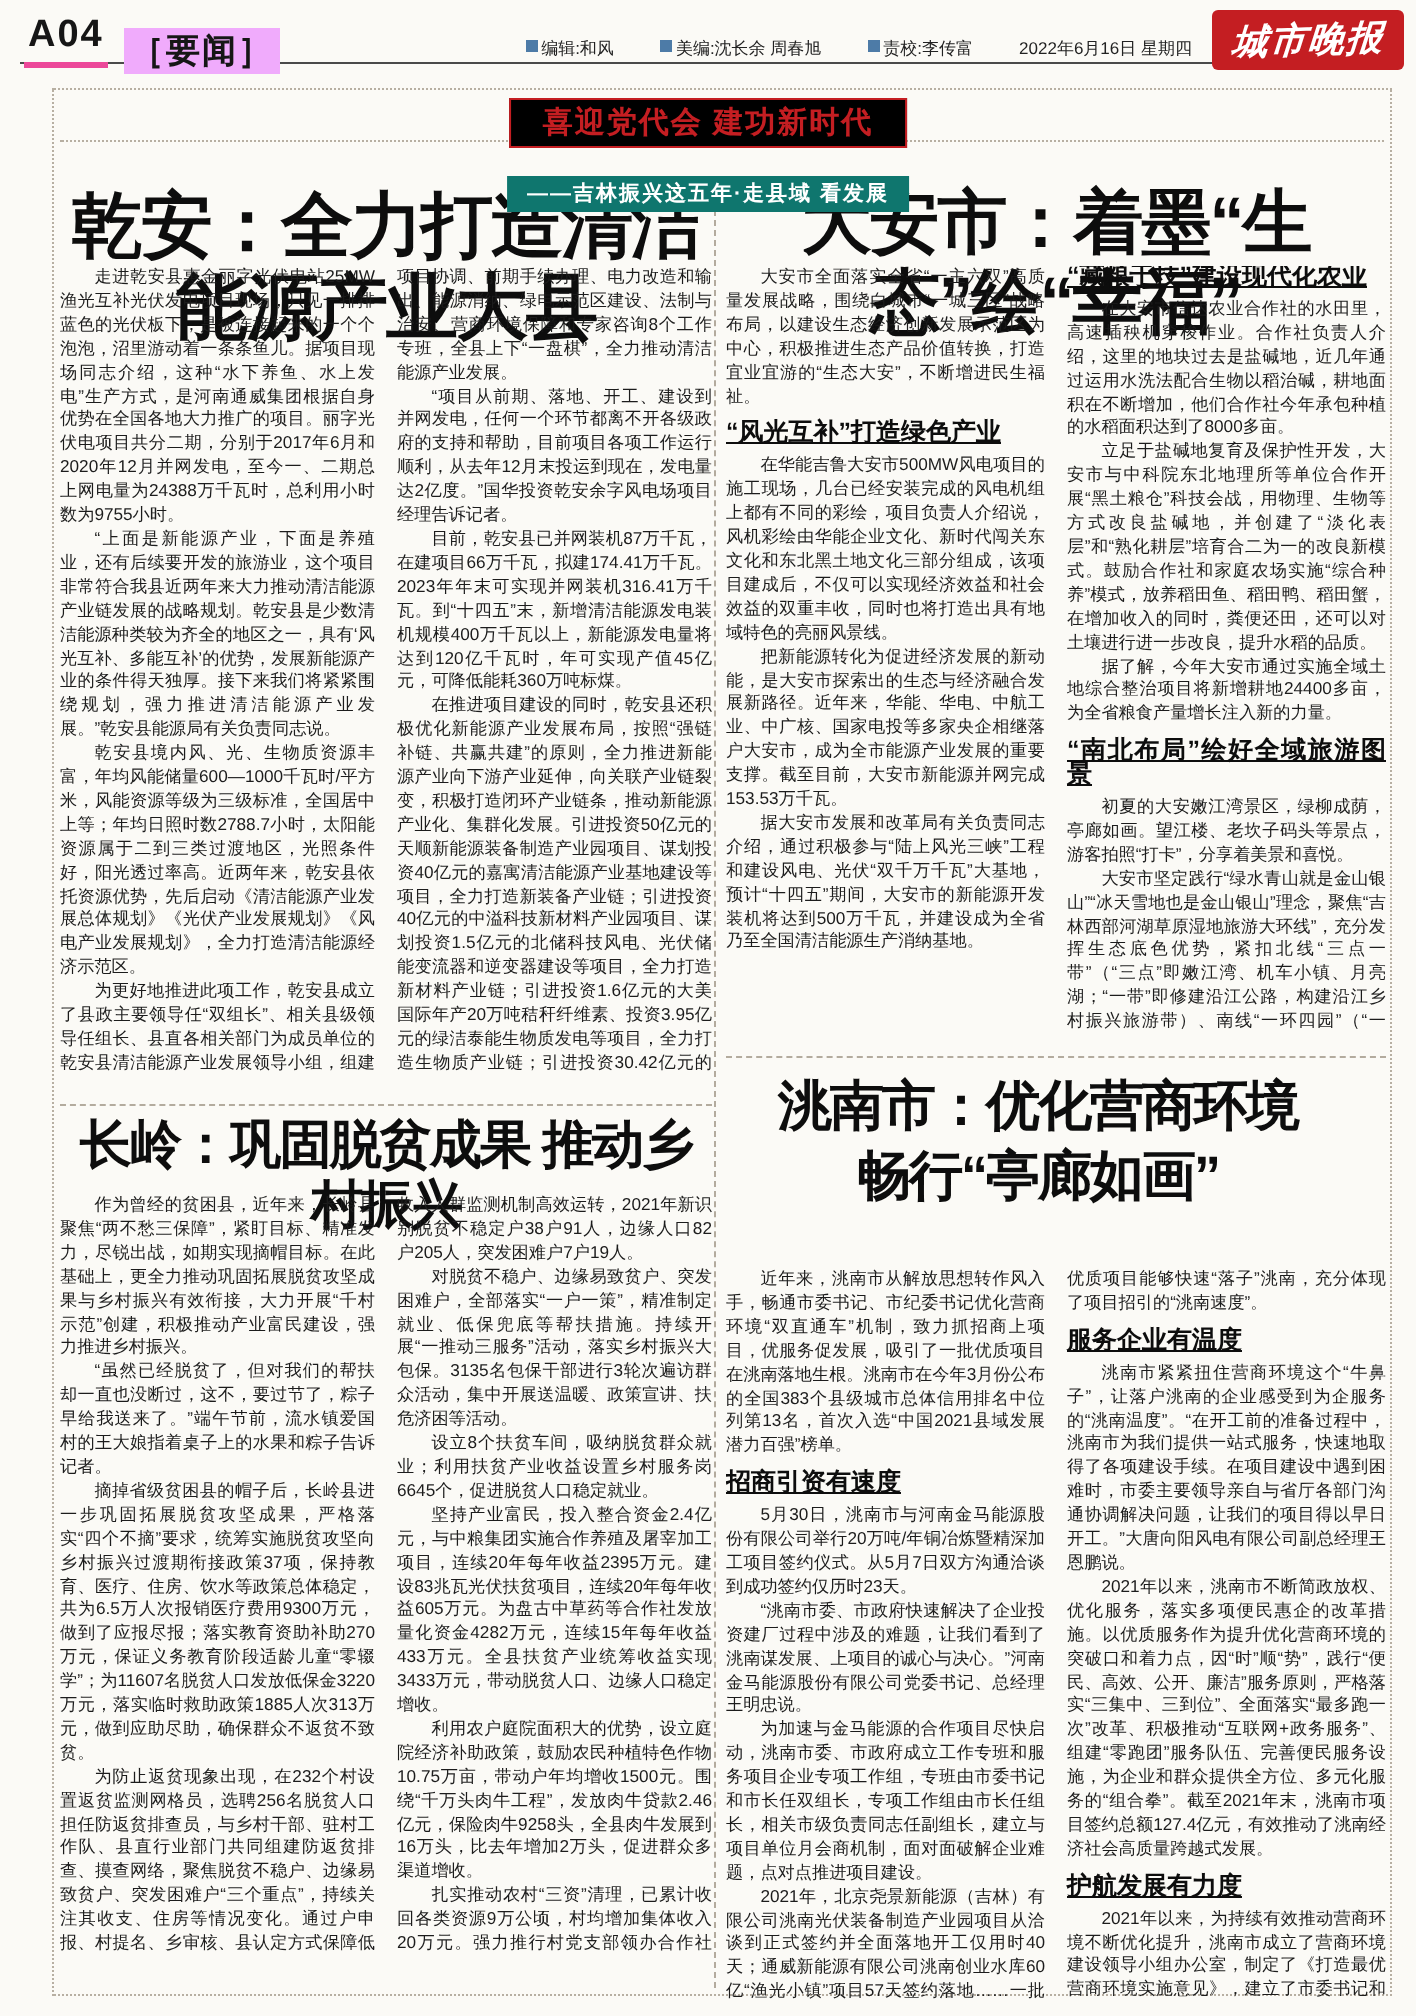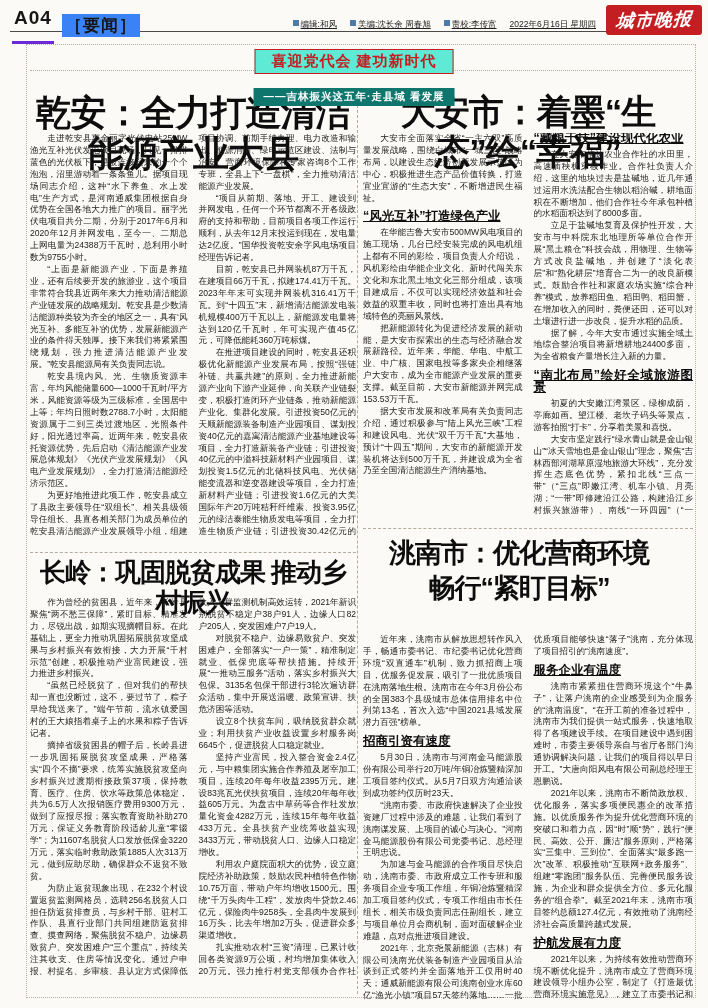--- a/index.html
+++ b/index.html
@@ -1,41 +1,41 @@
 <!DOCTYPE html>
 <html><head>
 <meta charset="utf-8">
 <style>
   html,body{margin:0;padding:0;background:#e8e6e1;}
   .page{position:relative;width:708px;height:1008px;background:#fbfaf6;overflow:hidden;
         font-family:"Liberation Sans",sans-serif;color:#161616;}
   
   .hdr-rule{position:absolute;left:10px;right:8px;top:31px;border-top:1px solid #4a4a4a;}
   .page-label{position:absolute;left:12px;top:7px;font-size:19px;font-weight:bold;
-              letter-spacing:1px;border-bottom:3px solid #6d28d9;padding:0 2px 12px 2px;}
+              letter-spacing:1px;border-bottom:3px solid #ec4899;padding:0 2px 2px 2px;}
   .section-label{position:absolute;left:62px;top:14px;font-size:17px;font-weight:bold;
-                 background:#3b82f6;padding:0 3px;letter-spacing:1px;}
+                 background:#f0abfc;padding:0 3px;letter-spacing:1px;}
   .meta{position:absolute;right:112px;top:19px;font-size:8.5px;color:#222;display:flex;
-        gap:13px;align-items:center;white-space:nowrap;text-decoration:underline;}
+        gap:23px;align-items:center;white-space:nowrap;}
   .meta .sq{display:inline-block;width:6px;height:6px;background:#4d7ba7;margin-right:2px;
             vertical-align:1px;}
   .masthead{position:absolute;right:6px;top:5px;width:96px;height:30px;background:#c41e22;
             border-radius:3px;display:flex;align-items:center;justify-content:center;}
   .masthead span{color:#fff;font-family:"Liberation Serif",serif;font-weight:bold;
                  font-style:italic;font-size:18px;letter-spacing:1px;transform:skewX(-6deg) rotate(-2deg);}
   
   .frame{position:absolute;left:26px;top:44px;width:668px;height:952px;border:1px dotted #b7afa2;}
   .banner-dotline{position:absolute;left:30px;right:16px;top:70px;border-top:1px dotted #b7afa2;}
   .v-divider{position:absolute;left:357px;top:90px;bottom:14px;border-left:1px dashed #b3ab9e;}
   .sep{position:absolute;border-top:1px dashed #b3ab9e;}
   .sep-left{left:30px;top:552px;width:326px;}
   .sep-right{left:363px;top:528px;width:330px;}
   
   .banner{position:absolute;left:50%;top:49px;transform:translateX(-50%);text-align:center;z-index:2;}
-  .banner-top{display:inline-block;background:#5eead4;border:1px solid #c41e22;color:#c41e22;
+  .banner-top{display:inline-block;background:#000000;border:1px solid #c41e22;color:#c41e22;
               font-weight:bold;font-size:15px;padding:2px 16px;letter-spacing:1px;}
   .banner-sub{display:block;background:#0f766e;color:#fff;font-weight:bold;font-size:10.5px;
               padding:2px 10px;margin-top:14px;letter-spacing:1px;}
   
   .headline{position:absolute;font-weight:bold;text-align:center;letter-spacing:-1px;
             color:#0d0d0d;line-height:1.15;}
   .hl-qianan{left:28px;top:92px;width:330px;font-size:36px;}
   .hl-daan{left:360px;top:92px;width:336px;font-size:35px;}
   .hl-changling{left:28px;top:558px;width:330px;font-size:26px;}
   .hl-taonan{left:351px;top:536px;width:336px;font-size:27px;line-height:1.3;}
@@ -77,21 +77,21 @@
   <div class="banner">
     <span class="banner-top">喜迎党代会 建功新时代</span>
     <span class="banner-sub">——吉林振兴这五年·走县域 看发展</span>
   </div>
 
   <div class="headline hl-qianan">乾安：全力打造清洁能源产业大县</div>
   <div class="headline hl-daan">大安市：着墨“生态”绘“幸福”</div>
   <div class="headline hl-changling">长岭：巩固脱贫成果 推动乡村振兴</div>
   <div class="headline hl-taonan">
     <div>洮南市：优化营商环境</div>
-    <div>畅行“紧盯目标”</div>
+    <div>畅行“亭廊如画”</div>
   </div>
 
   <div class="body body-qianan">
       <p class="para">走进乾安县惠金丽字光伏电站25MW渔光互补光伏发电项目现场，只见一排排蓝色的光伏板下，是被连接起来的一个个泡泡，沼里游动着一条条鱼儿。据项目现场同志介绍，这种“水下养鱼、水上发电”生产方式，是河南通威集团根据自身优势在全国各地大力推广的项目。丽字光伏电项目共分二期，分别于2017年6月和2020年12月并网发电，至今一、二期总上网电量为24388万千瓦时，总利用小时数为9755小时。</p>
       <p class="para">“上面是新能源产业，下面是养殖业，还有后续要开发的旅游业，这个项目非常符合我县近两年来大力推动清洁能源产业链发展的战略规划。乾安县是少数清洁能源种类较为齐全的地区之一，具有‘风光互补、多能互补’的优势，发展新能源产业的条件得天独厚。接下来我们将紧紧围绕规划，强力推进清洁能源产业发展。”乾安县能源局有关负责同志说。</p>
       <p class="para">乾安县境内风、光、生物质资源丰富，年均风能储量600—1000千瓦时/平方米，风能资源等级为三级标准，全国居中上等；年均日照时数2788.7小时，太阳能资源属于二到三类过渡地区，光照条件好，阳光透过率高。近两年来，乾安县依托资源优势，先后启动《清洁能源产业发展总体规划》《光伏产业发展规划》《风电产业发展规划》，全力打造清洁能源经济示范区。</p>
       <p class="para">为更好地推进此项工作，乾安县成立了县政主要领导任“双组长”、相关县级领导任组长、县直各相关部门为成员单位的乾安县清洁能源产业发展领导小组，组建项目协调、前期手续办理、电力改造和输出、能源消纳、绿电示范区建设、法制与治安、营商环境保障和专家咨询8个工作专班，全县上下“一盘棋”，全力推动清洁能源产业发展。</p>
       <p class="para">“项目从前期、落地、开工、建设到并网发电，任何一个环节都离不开各级政府的支持和帮助，目前项目各项工作运行顺利，从去年12月末投运到现在，发电量达2亿度。”国华投资乾安余字风电场项目经理告诉记者。</p>
       <p class="para">目前，乾安县已并网装机87万千瓦，在建项目66万千瓦，拟建174.41万千瓦。2023年年末可实现并网装机316.41万千瓦。到“十四五”末，新增清洁能源发电装机规模400万千瓦以上，新能源发电量将达到120亿千瓦时，年可实现产值45亿元，可降低能耗360万吨标煤。</p>
       <p class="para">在推进项目建设的同时，乾安县还积极优化新能源产业发展布局，按照“强链补链、共赢共建”的原则，全力推进新能源产业向下游产业延伸，向关联产业链裂变，积极打造闭环产业链条，推动新能源产业化、集群化发展。引进投资50亿元的天顺新能源装备制造产业园项目、谋划投资40亿元的嘉寓清洁能源产业基地建设等项目，全力打造新装备产业链；引进投资40亿元的中溢科技新材料产业园项目、谋划投资1.5亿元的北储科技风电、光伏储能变流器和逆变器建设等项目，全力打造新材料产业链；引进投资1.6亿元的大美国际年产20万吨秸秆纤维素、投资3.95亿元的绿洁泰能生物质发电等项目，全力打造生物质产业链；引进投资30.42亿元的乾讯科技大数据中心建设项目等，全力打造大数据产业链。以上项目全部达产后，年可实现产值42.8亿元，是2021年的3.82倍，乾安经济将得到翻天覆地的变化。</p>
@@ -119,21 +119,21 @@
       <p class="para">设立8个扶贫车间，吸纳脱贫群众就业；利用扶贫产业收益设置乡村服务岗6645个，促进脱贫人口稳定就业。</p>
       <p class="para">坚持产业富民，投入整合资金2.4亿元，与中粮集团实施合作养殖及屠宰加工项目，连续20年每年收益2395万元。建设83兆瓦光伏扶贫项目，连续20年每年收益605万元。为盘古中草药等合作社发放量化资金4282万元，连续15年每年收益433万元。全县扶贫产业统筹收益实现3433万元，带动脱贫人口、边缘人口稳定增收。</p>
       <p class="para">利用农户庭院面积大的优势，设立庭院经济补助政策，鼓励农民种植特色作物10.75万亩，带动户年均增收1500元。围绕“千万头肉牛工程”，发放肉牛贷款2.46亿元，保险肉牛9258头，全县肉牛发展到16万头，比去年增加2万头，促进群众多渠道增收。</p>
       <p class="para">扎实推动农村“三资”清理，已累计收回各类资源9万公顷，村均增加集体收入20万元。强力推行村党支部领办合作社（省级15个、市级17个），在40个村成立种植、养殖、农机合作社40个。今年将全面消除集体经济收入5万元以下的村，明年将消除收入10万元以下的村196个。目前，全县收入超过50万元以上的村24个。</p>
     </div>
   <div class="body body-taonan">
       <p class="para">近年来，洮南市从解放思想转作风入手，畅通市委书记、市纪委书记优化营商环境“双直通车”机制，致力抓招商上项目，优服务促发展，吸引了一批优质项目在洮南落地生根。洮南市在今年3月份公布的全国383个县级城市总体信用排名中位列第13名，首次入选“中国2021县域发展潜力百强”榜单。</p>
       <div class="subhead">招商引资有速度</div>
       <p class="para">5月30日，洮南市与河南金马能源股份有限公司举行20万吨/年铜冶炼暨精深加工项目签约仪式。从5月7日双方沟通洽谈到成功签约仅历时23天。</p>
       <p class="para">“洮南市委、市政府快速解决了企业投资建厂过程中涉及的难题，让我们看到了洮南谋发展、上项目的诚心与决心。”河南金马能源股份有限公司党委书记、总经理王明忠说。</p>
-      <p class="para">为加速与金马能源的合作项目尽快启动，洮南市委、市政府成立工作专班和服务项目企业专项工作组，年铜冶炼暨精深加工项目签约仪式，专项工作组由市长任组长，相关市级负责同志任副组长，建立与项目单位月会商机制，面对面破解企业难题，点对点推进项目建设。</p>
+      <p class="para">为加速与金马能源的合作项目尽快启动，洮南市委、市政府成立工作专班和服务项目企业专项工作组，专班由市委书记和市长任双组长，专项工作组由市长任组长，相关市级负责同志任副组长，建立与项目单位月会商机制，面对面破解企业难题，点对点推进项目建设。</p>
       <p class="para">2021年，北京尧景新能源（吉林）有限公司洮南光伏装备制造产业园项目从洽谈到正式签约并全面落地开工仅用时40天；通威新能源有限公司洮南创业水库60亿“渔光小镇”项目57天签约落地……一批优质项目能够快速“落子”洮南，充分体现了项目招引的“洮南速度”。</p>
       <div class="subhead">服务企业有温度</div>
       <p class="para">洮南市紧紧扭住营商环境这个“牛鼻子”，让落户洮南的企业感受到为企服务的“洮南温度”。“在开工前的准备过程中，洮南市为我们提供一站式服务，快速地取得了各项建设手续。在项目建设中遇到困难时，市委主要领导亲自与省厅各部门沟通协调解决问题，让我们的项目得以早日开工。”大唐向阳风电有限公司副总经理王恩鹏说。</p>
       <p class="para">2021年以来，洮南市不断简政放权、优化服务，落实多项便民惠企的改革措施。以优质服务作为提升优化营商环境的突破口和着力点，因“时”顺“势”，践行“便民、高效、公开、廉洁”服务原则，严格落实“三集中、三到位”、全面落实“最多跑一次”改革、积极推动“互联网+政务服务”、组建“零跑团”服务队伍、完善便民服务设施，为企业和群众提供全方位、多元化服务的“组合拳”。截至2021年末，洮南市项目签约总额127.4亿元，有效推动了洮南经济社会高质量跨越式发展。</p>
       <div class="subhead">护航发展有力度</div>
       <p class="para">2021年以来，为持续有效推动营商环境不断优化提升，洮南市成立了营商环境建设领导小组办公室，制定了《打造最优营商环境实施意见》，建立了市委书记和市纪委书记“双直通车”机制，开辟为企业服务双绿色通道，设置“双书记”直通车服务热线电话，让企业的声音和诉求直达市委书记和市纪委书记，强化对优化营商环境政策落实进行有效监管。</p>
     </div>
 
 </div>
 

